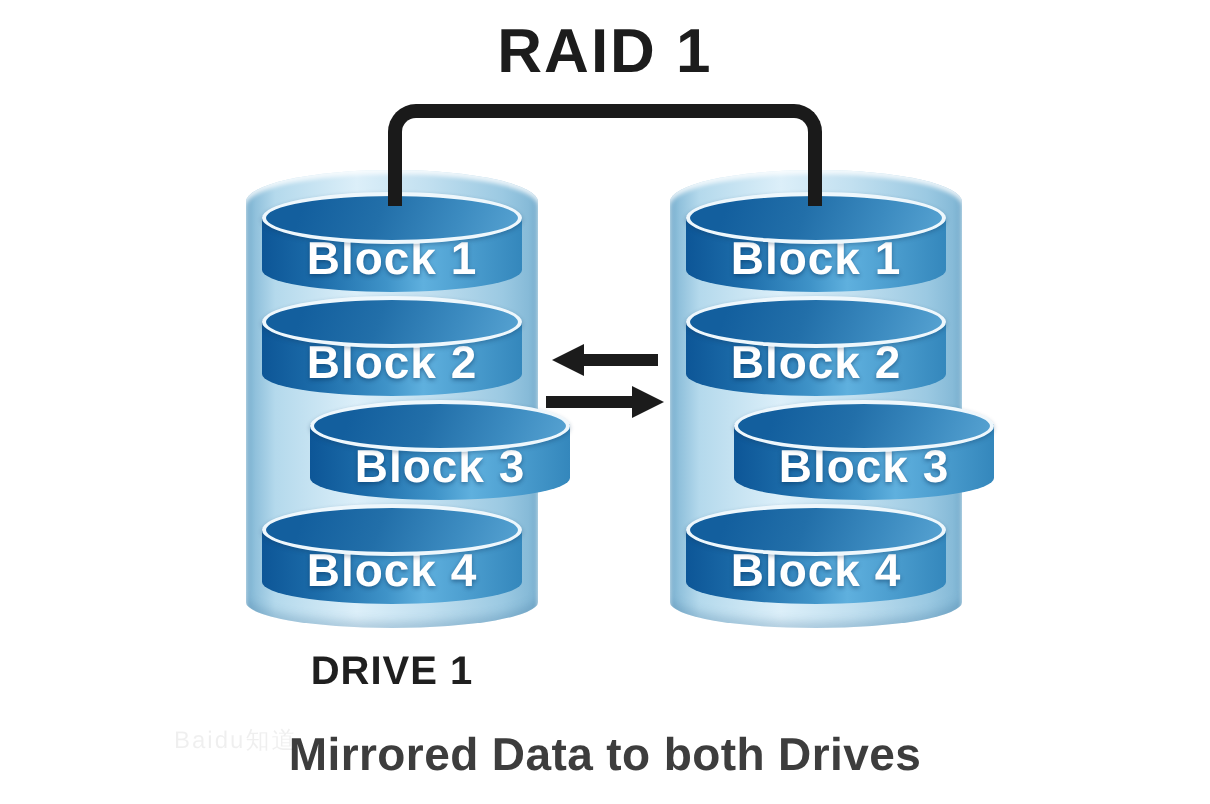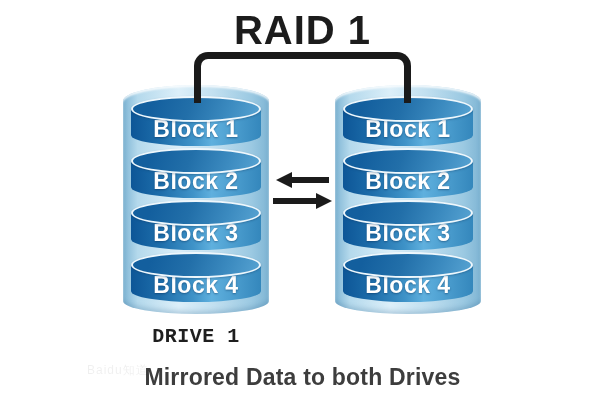--- a/index.html
+++ b/index.html
@@ -13,21 +13,21 @@
     width:605px;height:402px;
     margin:0;
     background:radial-gradient(130% 130% at 50% 45%, #ffffff 58%, #f1f1f1 100%);
     overflow:hidden;
   }
 
   
   .title{
     position:absolute;left:0;top:8px;width:605px;
     text-align:center;
-    font-size:40px;font-weight:bold;color:#1c1c1c;
+    font-size:31px;font-weight:bold;color:#1c1c1c;
     letter-spacing:1px;
   }
 
   
   .bracket{
     position:absolute;left:194px;top:52px;
     width:203px;height:44px;
     border-top:7px solid #1a1a1a;
     border-left:7px solid #1a1a1a;
     border-right:7px solid #1a1a1a;
@@ -41,21 +41,21 @@
   .drive-2{left:335px;}
   .shell{
     position:absolute;inset:0;
     background:linear-gradient(90deg,#7fb5d4 0%,#b4d9ec 10%,#dcefF9 38%,#c2e0f0 62%,#9bc9e2 88%,#7fb5d4 100%);
     border-radius:50% / 16px 16px 13px 13px;
     box-shadow:inset 0 2px 2px rgba(255,255,255,.8), inset 0 -3px 4px rgba(60,110,150,.25);
   }
 
   
   .segment{position:absolute;left:8px;width:130px;height:52px;}
-  .seg-0{top:11px;} .seg-1{top:63px;text-align:right;} .seg-2{top:115px;} .seg-3{top:167px;text-align:right;}
+  .seg-0{top:11px;} .seg-1{top:63px;text-align:right;} .seg-2{top:115px;margin-left:24px;} .seg-3{top:167px;text-align:right;}
   .seg-body{
     position:absolute;left:0;top:12px;width:130px;height:38px;
     background:linear-gradient(90deg,#0d5697 0%,#1d6daa 22%,#3f93c8 48%,#5fb0de 62%,#3487bc 88%,#256f a8 100%);
     background:linear-gradient(90deg,#0d5697 0%,#1d6daa 22%,#3f93c8 48%,#5fb0de 62%,#3487bc 100%);
     border-radius:0 0 50% 50% / 0 0 11px 11px;
     display:flex;align-items:flex-end;justify-content:center;
     z-index:1;
   }
   .seg-top{
     position:absolute;left:0;top:0;width:126px;height:22px;
@@ -69,21 +69,21 @@
     font-size:23px;font-weight:bold;color:#ffffff;
     padding-bottom:3px;
     text-shadow:0 1px 2px rgba(0,40,80,.45);
     letter-spacing:.5px;
   }
 
   
   .drive-label{
     position:absolute;top:325px;height:24px;
     text-align:center;
-    font-size:20px;font-weight:bold;color:#1f1f1f;letter-spacing:.5px;font-family:Liberation Mono, monospace;
+    font-size:20px;font-weight:bold;color:#1f1f1f;letter-spacing:.5px;
   }
   .drive-label-1{left:123px;width:146px;}
   .drive-label-2{left:335px;width:147px;}
 
   
   .arrow{position:absolute;z-index:4;}
   .arrow .shaft{position:absolute;height:6px;background:#1b1b1b;}
   .arrow .head{position:absolute;width:0;height:0;border-top:8px solid transparent;border-bottom:8px solid transparent;}
   .arrow-left{left:276px;top:172px;width:54px;height:16px;}
   .arrow-left .head{left:0;top:0;border-right:16px solid #1b1b1b;}

